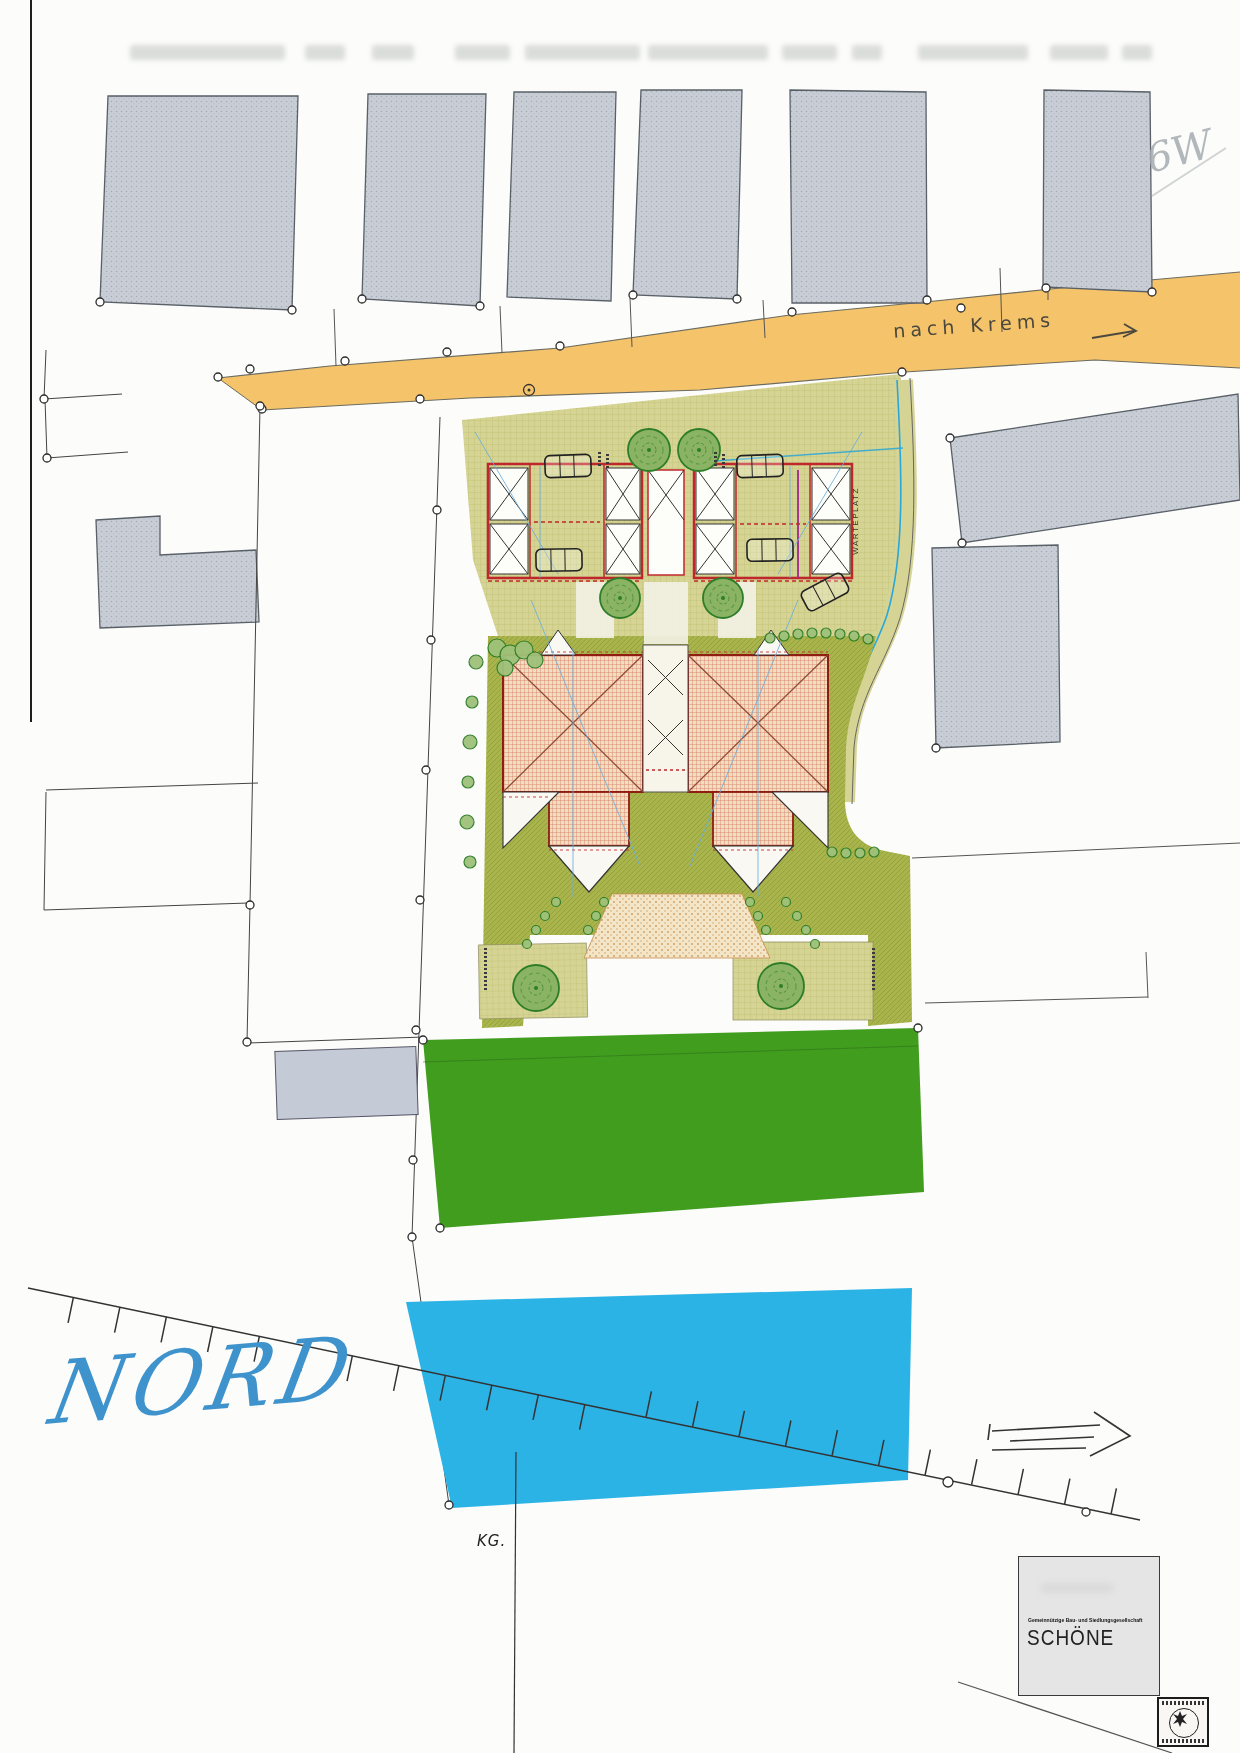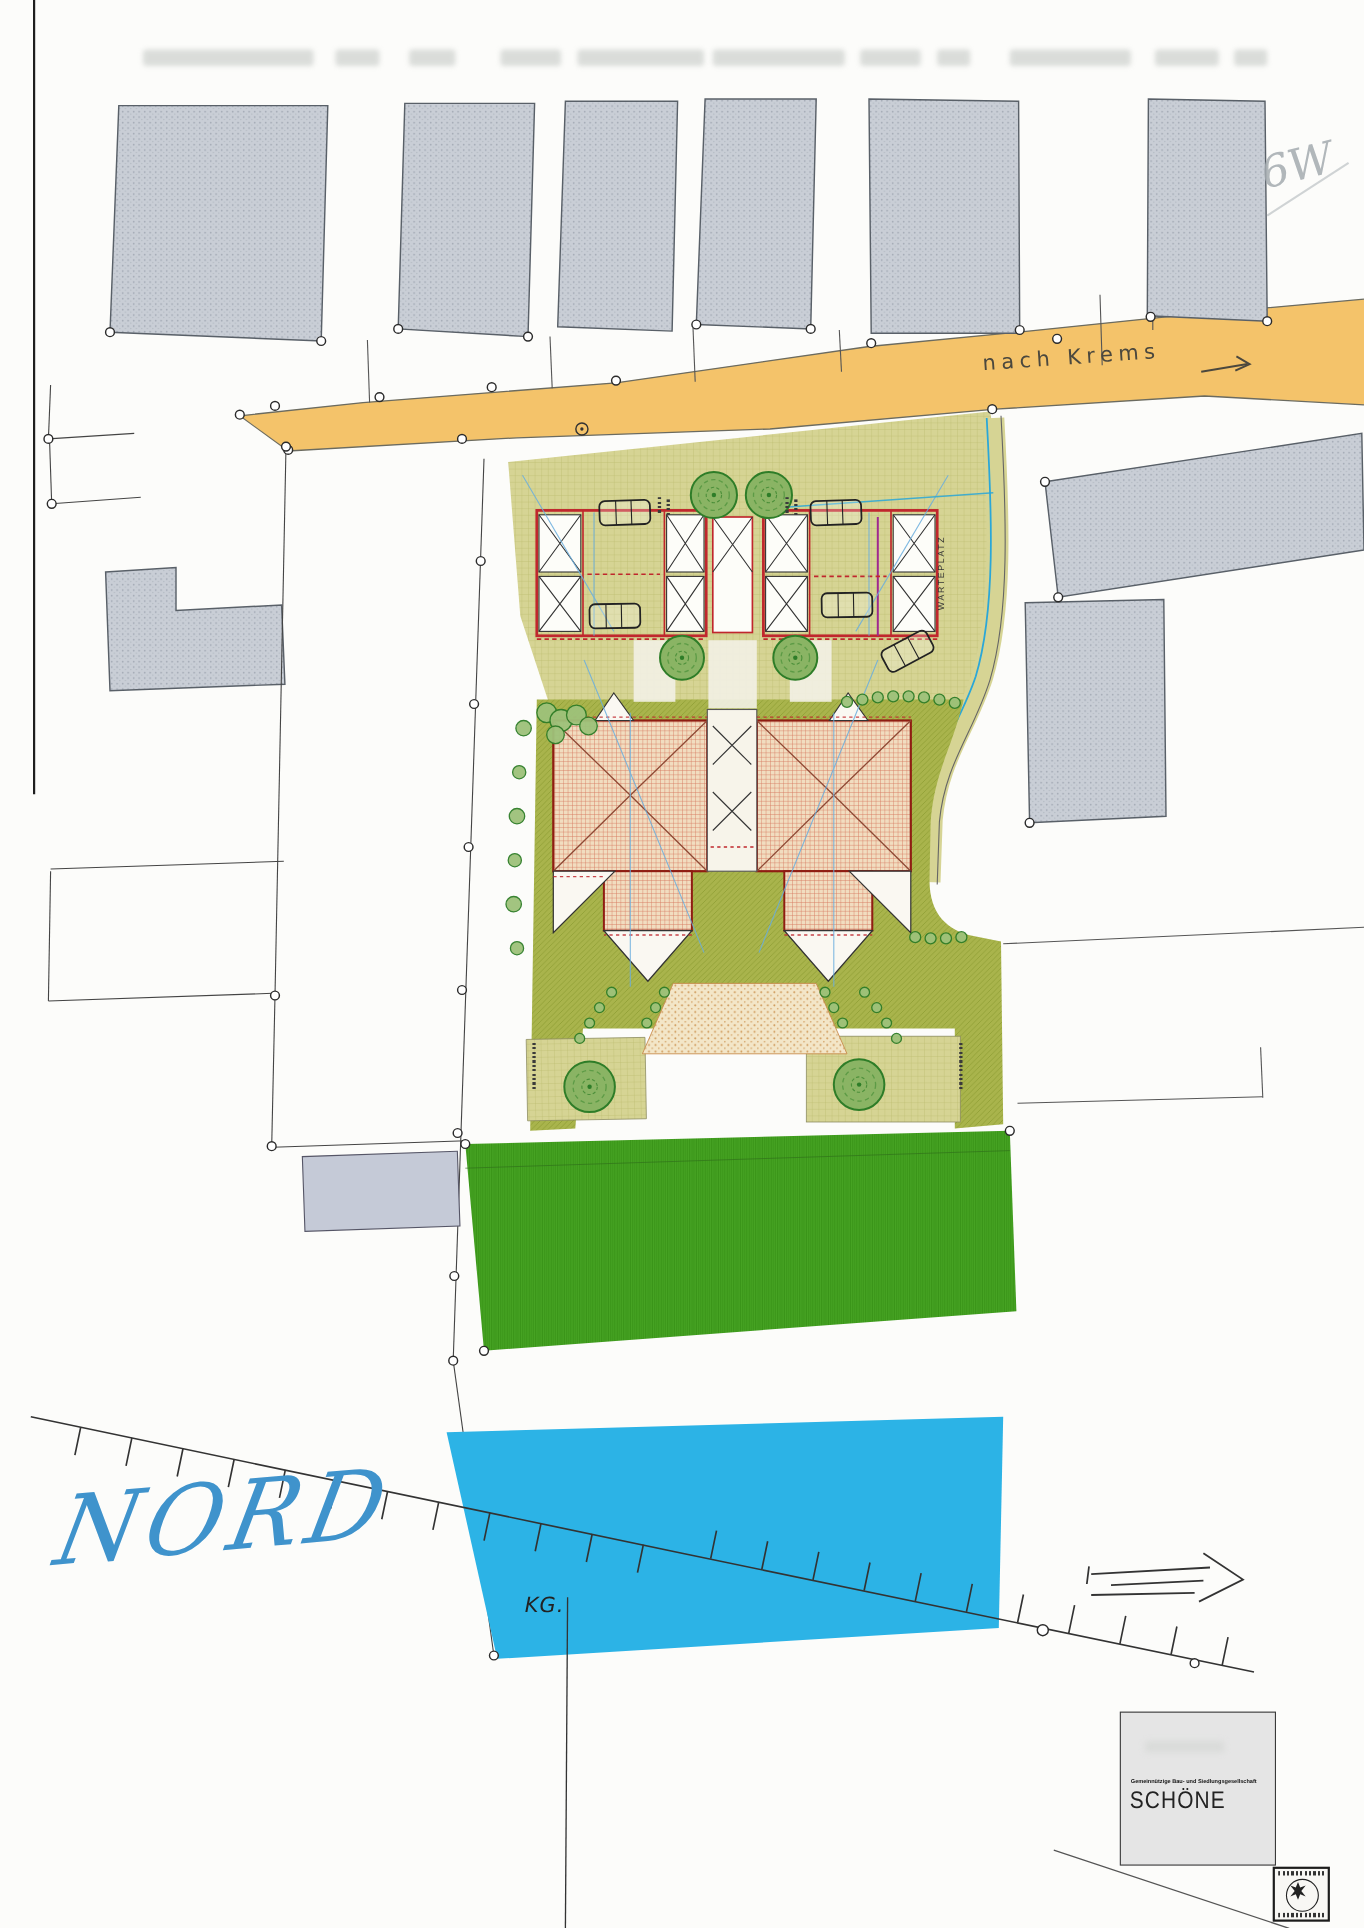--- a/index.html
+++ b/index.html
@@ -4,21 +4,21 @@
 <style>
   html,body{margin:0;padding:0;background:#e8e8e6;}
   .page{position:relative;width:1240px;height:1753px;background:#fcfcfa;overflow:hidden;
         font-family:"Liberation Sans",sans-serif;}
   .page svg{position:absolute;left:0;top:0;}
   .lbl{position:absolute;white-space:nowrap;}
   .road-label{left:893px;top:314px;font-size:19px;letter-spacing:5px;color:#4b483e;
       transform:rotate(-4deg);font-family:"DejaVu Sans",sans-serif;}
   .nord{left:52px;top:1330px;font-size:86px;font-family:"DejaVu Serif",serif;font-style:italic;
       color:#3f93cc;transform:rotate(-5deg) skewX(-16deg);letter-spacing:6px;font-weight:400;}
-  .kg{left:477px;top:1448px;font-size:19px;font-style:italic;color:#222;letter-spacing:1px;
+  .kg{left:477px;top:1532px;font-size:15px;font-style:italic;color:#222;letter-spacing:1px;
       font-family:"DejaVu Sans",sans-serif;}
   .warteplatz{left:851px;top:487px;writing-mode:vertical-rl;transform:rotate(180deg);
       font-size:8px;color:#333;letter-spacing:1.5px;}
   .note6w{left:1146px;top:128px;font-size:40px;color:#a4abb0;transform:rotate(-14deg);
       font-family:"DejaVu Serif",serif;font-style:italic;opacity:.85;}
   .ghost{position:absolute;height:15px;background:#b9beba;filter:blur(2.5px);opacity:.5;border-radius:3px;}
   .titleblock{position:absolute;left:1018px;top:1556px;width:140px;height:138px;
       border:1.5px solid #3a3a3a;background:#e5e5e5;}
   .tb-company{position:absolute;left:9px;top:60px;font-size:5.5px;font-weight:bold;color:#111;
       white-space:nowrap;transform:scale(.92);transform-origin:left top;}

